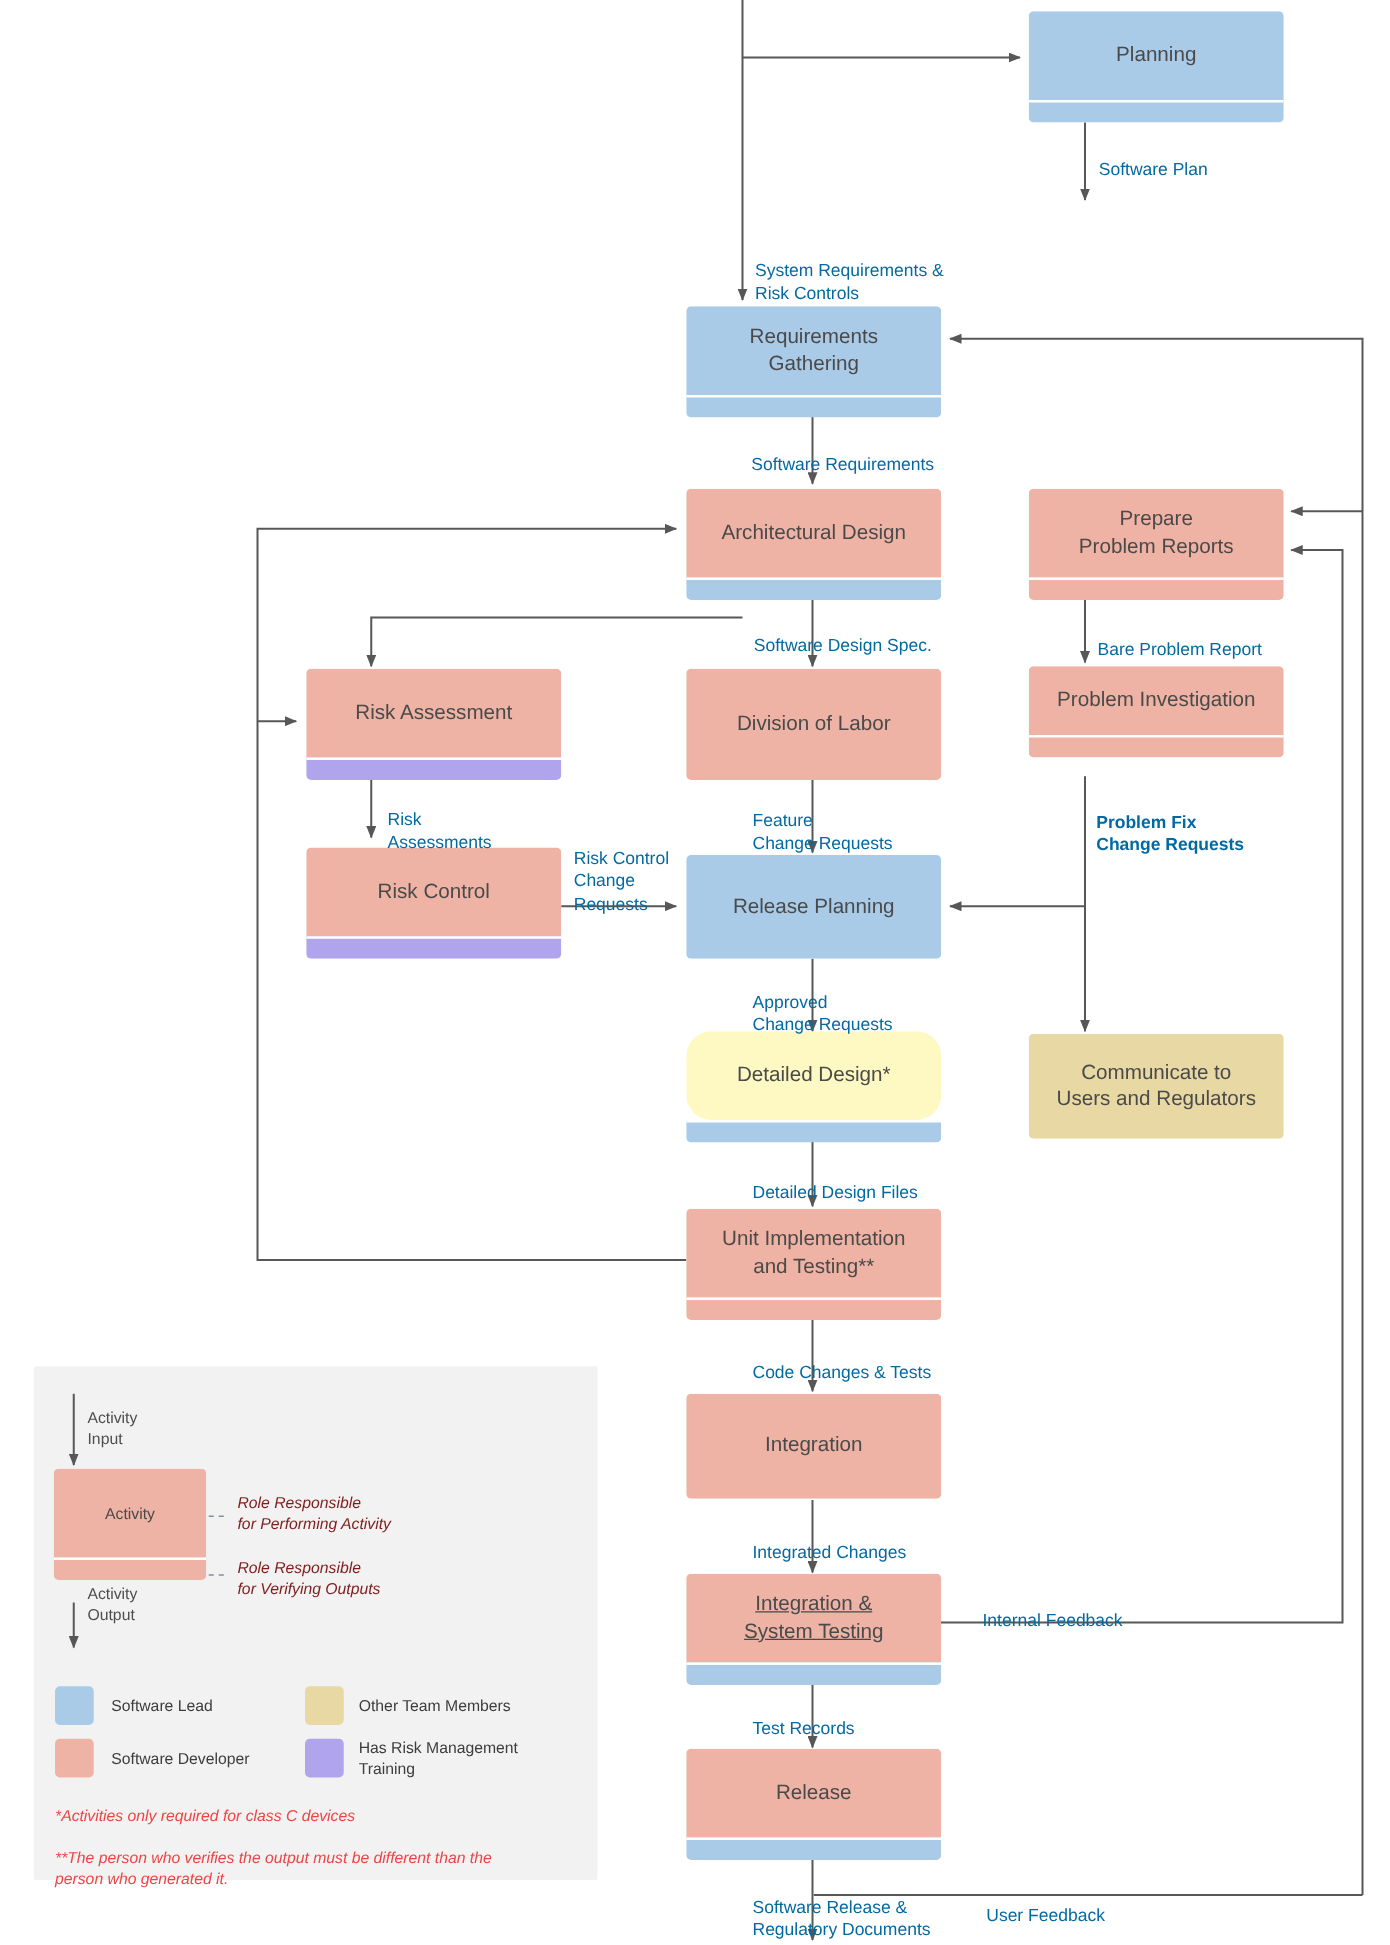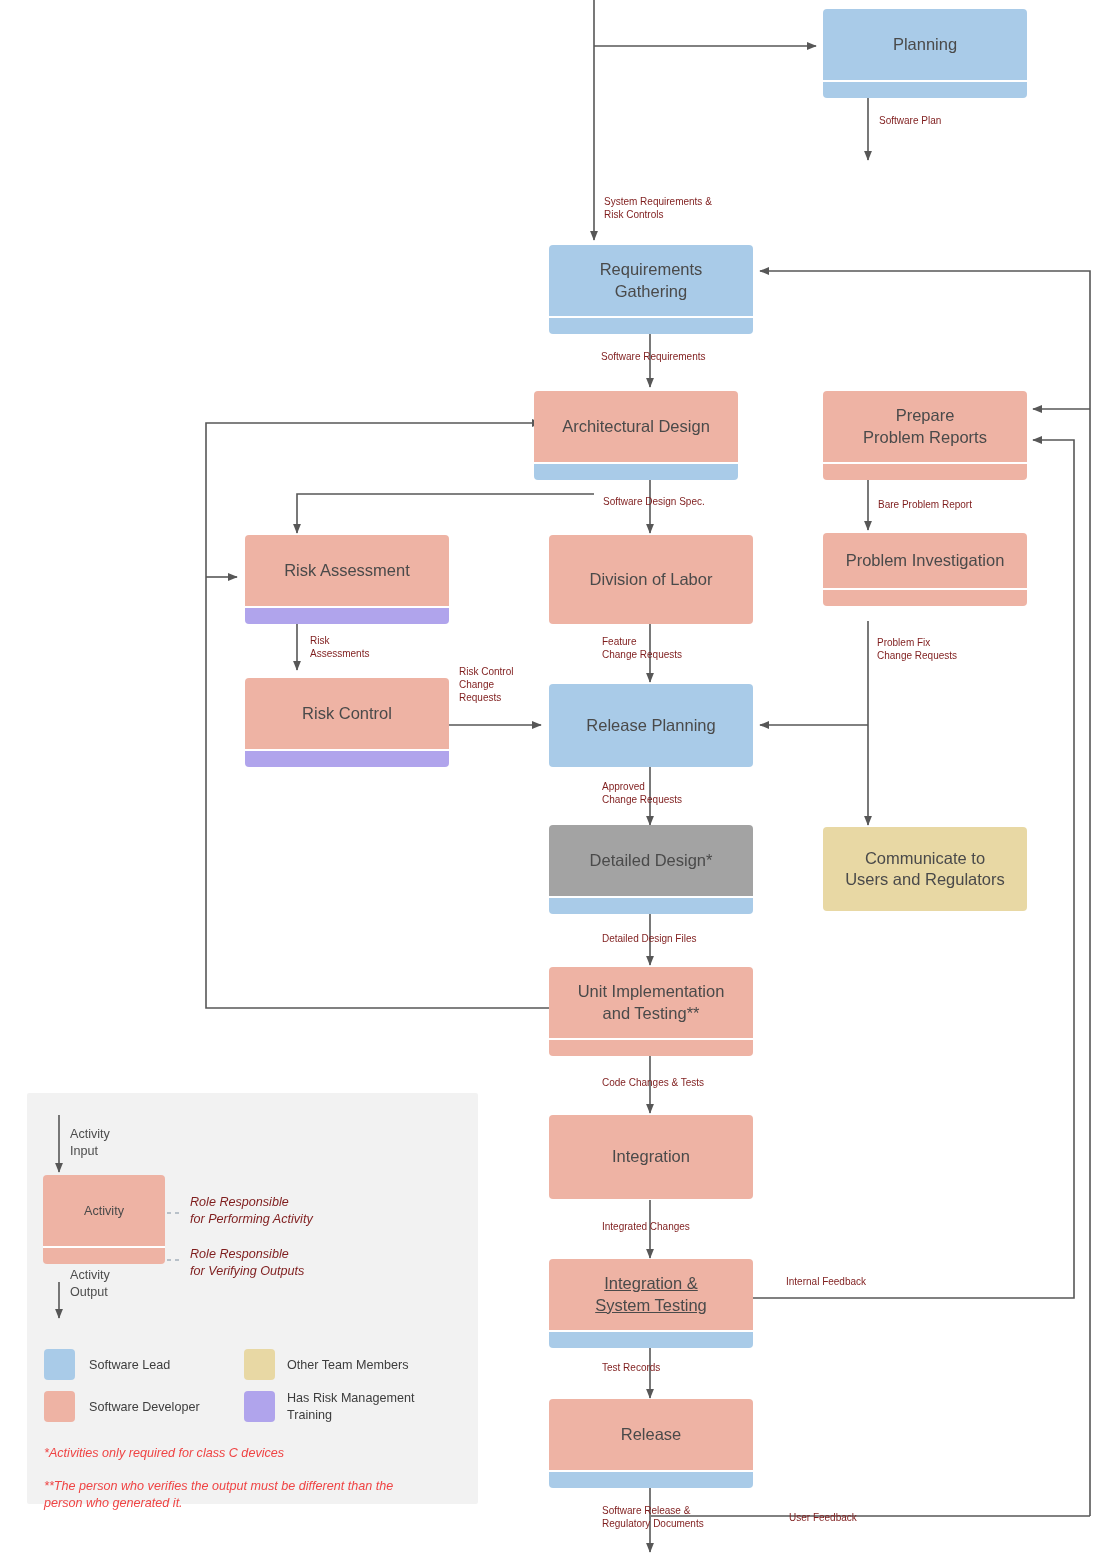--- a/index.html
+++ b/index.html
@@ -50,24 +50,25 @@
     white-space: pre-line;
   }
   .node .verifier {
     flex: 0 0 auto;
     height: 16px;
     border-top: 2.5px solid #ffffff;
     box-sizing: content-box;
   }
   .edgelabel {
     position: absolute;
-    font-size: 10px;
+    font-size: 14px;
     line-height: 1.32;
-    color: #7f1d1d;
-    white-space: pre-line;
+    color: #0369a1;
+    white-space: pre-line;
+    margin-top: 12px;
   }
   
   #legend {
     position: absolute;
     left: 27px;
     top: 1093px;
     width: 451px;
     height: 411px;
     background: #f2f2f2;
     border-radius: 2px;
@@ -197,21 +198,21 @@
     <div class="body" style="background:#a9cbe8;">Planning</div>
     <div class="verifier" style="background:#a9cbe8;"></div>
   </div>
 
   <div class="node" style="left:549px; top:245px; width:204px; height:89px;">
     <div class="body" style="background:#a9cbe8;text-align:center;">Requirements
 Gathering</div>
     <div class="verifier" style="background:#a9cbe8;"></div>
   </div>
 
-  <div class="node" style="left:534px; top:391px; width:204px; height:89px;">
+  <div class="node" style="left:549px; top:391px; width:204px; height:89px;">
     <div class="body" style="background:#eeb3a4;">Architectural Design</div>
     <div class="verifier" style="background:#a9cbe8;"></div>
   </div>
 
   <div class="node" style="left:823px; top:391px; width:204px; height:89px;">
     <div class="body" style="background:#eeb3a4;">Prepare
 Problem Reports</div>
     <div class="verifier" style="background:#eeb3a4;"></div>
   </div>
 
@@ -232,21 +233,21 @@
   <div class="node" style="left:245px; top:678px; width:204px; height:89px;">
     <div class="body" style="background:#eeb3a4;">Risk Control</div>
     <div class="verifier" style="background:#b0a4ec;"></div>
   </div>
 
   <div class="node" style="left:549px; top:684px; width:204px; height:83px;">
     <div class="body" style="background:#a9cbe8;">Release Planning</div>
   </div>
 
   <div class="node" style="left:549px; top:825px; width:204px; height:89px;">
-    <div class="body" style="background:#a3a3a3;">Detailed Design*</div>
+    <div class="body" style="background:#fef9c3;border-radius:20px;">Detailed Design*</div>
     <div class="verifier" style="background:#a9cbe8;"></div>
   </div>
 
   <div class="node" style="left:823px; top:827px; width:204px; height:84px;">
     <div class="body" style="background:#e8d8a4;">Communicate to
 Users and Regulators</div>
   </div>
 
   <div class="node" style="left:549px; top:967px; width:204px; height:89px;">
     <div class="body" style="background:#eeb3a4;">Unit Implementation
@@ -279,21 +280,21 @@
   <div class="edgelabel" style="left:603px; top:495px;">Software Design Spec.</div>
 
   <div class="edgelabel" style="left:878px; top:498px;">Bare Problem Report</div>
 
   <div class="edgelabel" style="left:310px; top:634px;">Risk
 Assessments</div>
 
   <div class="edgelabel" style="left:602px; top:635px;">Feature
 Change Requests</div>
 
-  <div class="edgelabel" style="left:877px; top:636px;">Problem Fix
+  <div class="edgelabel" style="left:877px; top:636px;font-weight:bold;">Problem Fix
 Change Requests</div>
 
   <div class="edgelabel" style="left:459px; top:665px;">Risk Control
 Change
 Requests</div>
 
   <div class="edgelabel" style="left:602px; top:780px;">Approved
 Change Requests</div>
 
   <div class="edgelabel" style="left:602px; top:932px;">Detailed Design Files</div>

